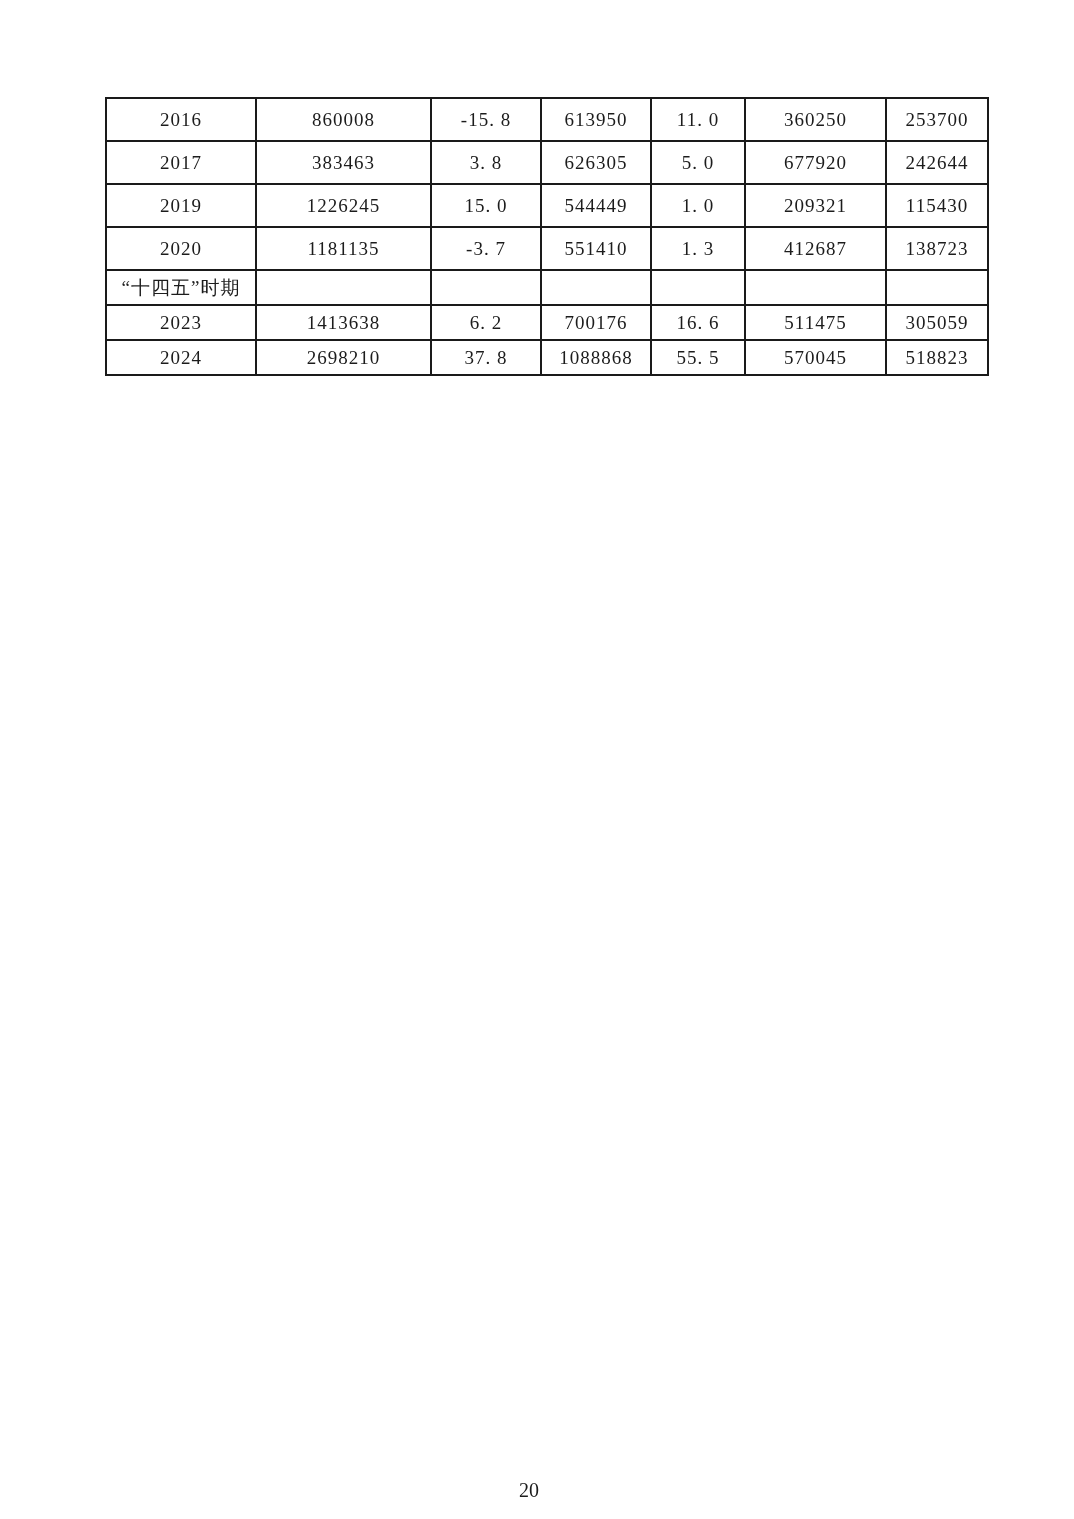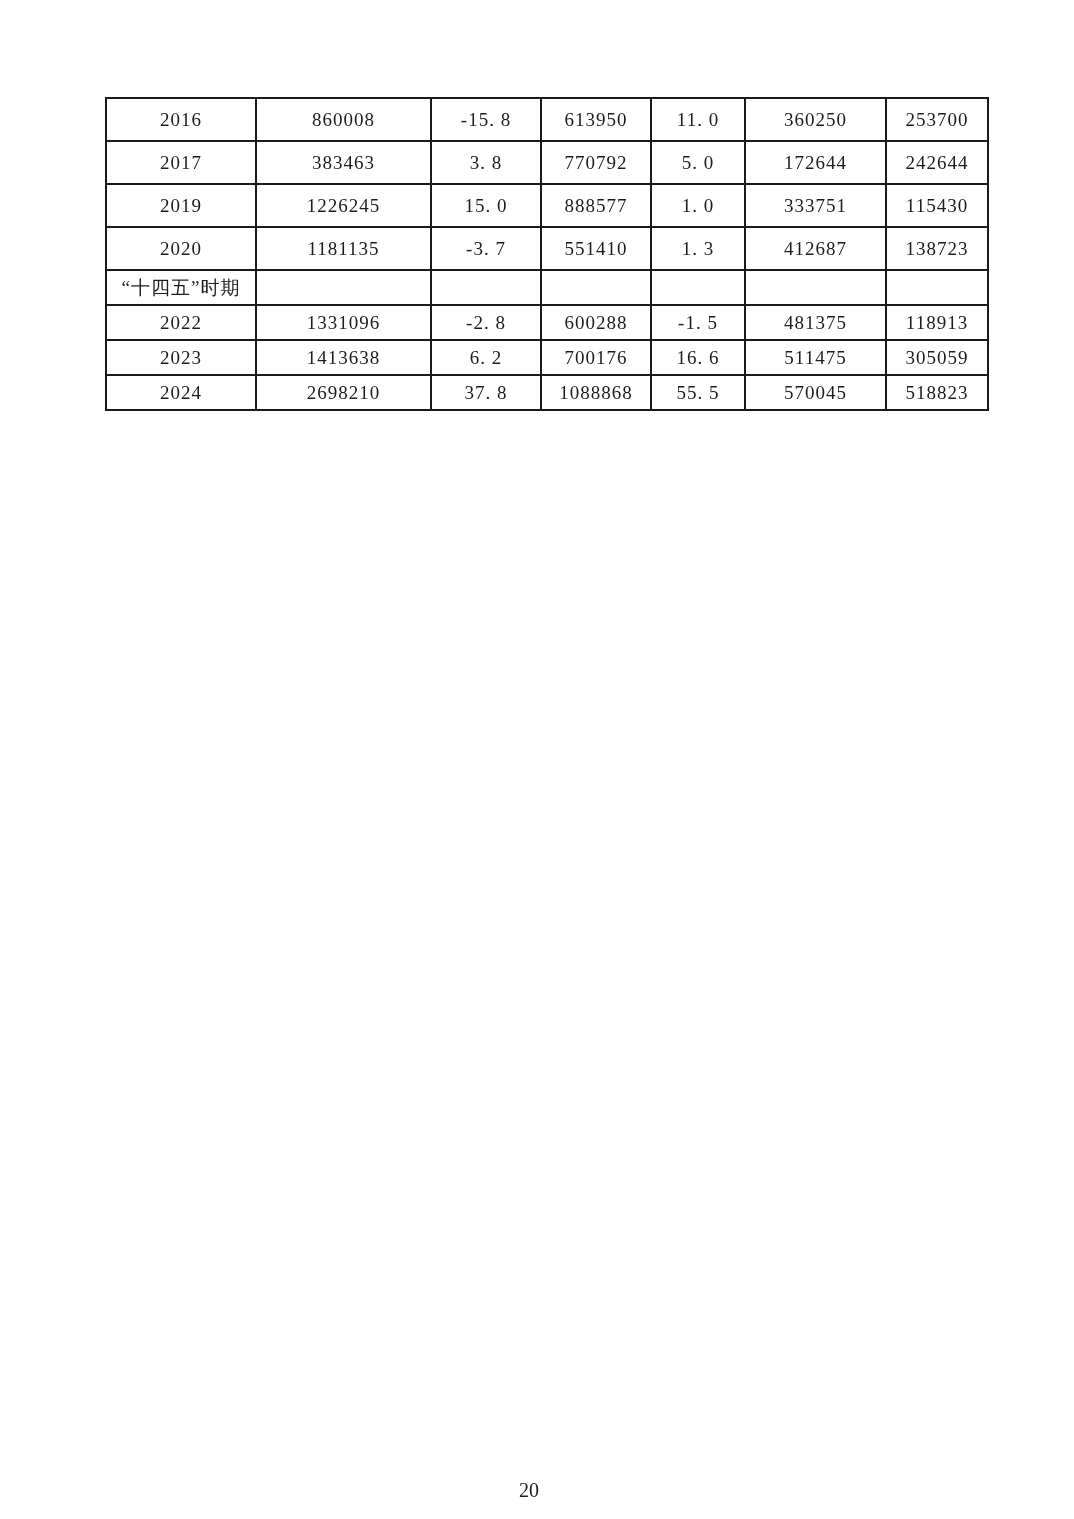--- a/index.html
+++ b/index.html
@@ -79,60 +79,51 @@
           <td>-15. 8</td>
           <td>613950</td>
           <td>11. 0</td>
           <td>360250</td>
           <td>253700</td>
         </tr>
         <tr class="tall">
           <td>2017</td>
           <td>383463</td>
           <td>3. 8</td>
-          <td>770792</td>
+          <td>626305</td>
           <td>5. 0</td>
-          <td>172644</td>
+          <td>677920</td>
           <td>242644</td>
         </tr>
         <tr class="tall">
           <td>2019</td>
           <td>1226245</td>
           <td>15. 0</td>
-          <td>888577</td>
+          <td>544449</td>
           <td>1. 0</td>
-          <td>333751</td>
+          <td>209321</td>
           <td>115430</td>
         </tr>
         <tr class="tall">
           <td>2020</td>
           <td>1181135</td>
           <td>-3. 7</td>
           <td>551410</td>
           <td>1. 3</td>
           <td>412687</td>
           <td>138723</td>
         </tr>
         <tr class="short">
           <td>“十四五”时期</td>
           <td></td>
           <td></td>
           <td></td>
           <td></td>
           <td></td>
           <td></td>
-        </tr>
-        <tr class="short">
-          <td>2022</td>
-          <td>1331096</td>
-          <td>-2. 8</td>
-          <td>600288</td>
-          <td>-1. 5</td>
-          <td>481375</td>
-          <td>118913</td>
         </tr>
         <tr class="short">
           <td>2023</td>
           <td>1413638</td>
           <td>6. 2</td>
           <td>700176</td>
           <td>16. 6</td>
           <td>511475</td>
           <td>305059</td>
         </tr>

